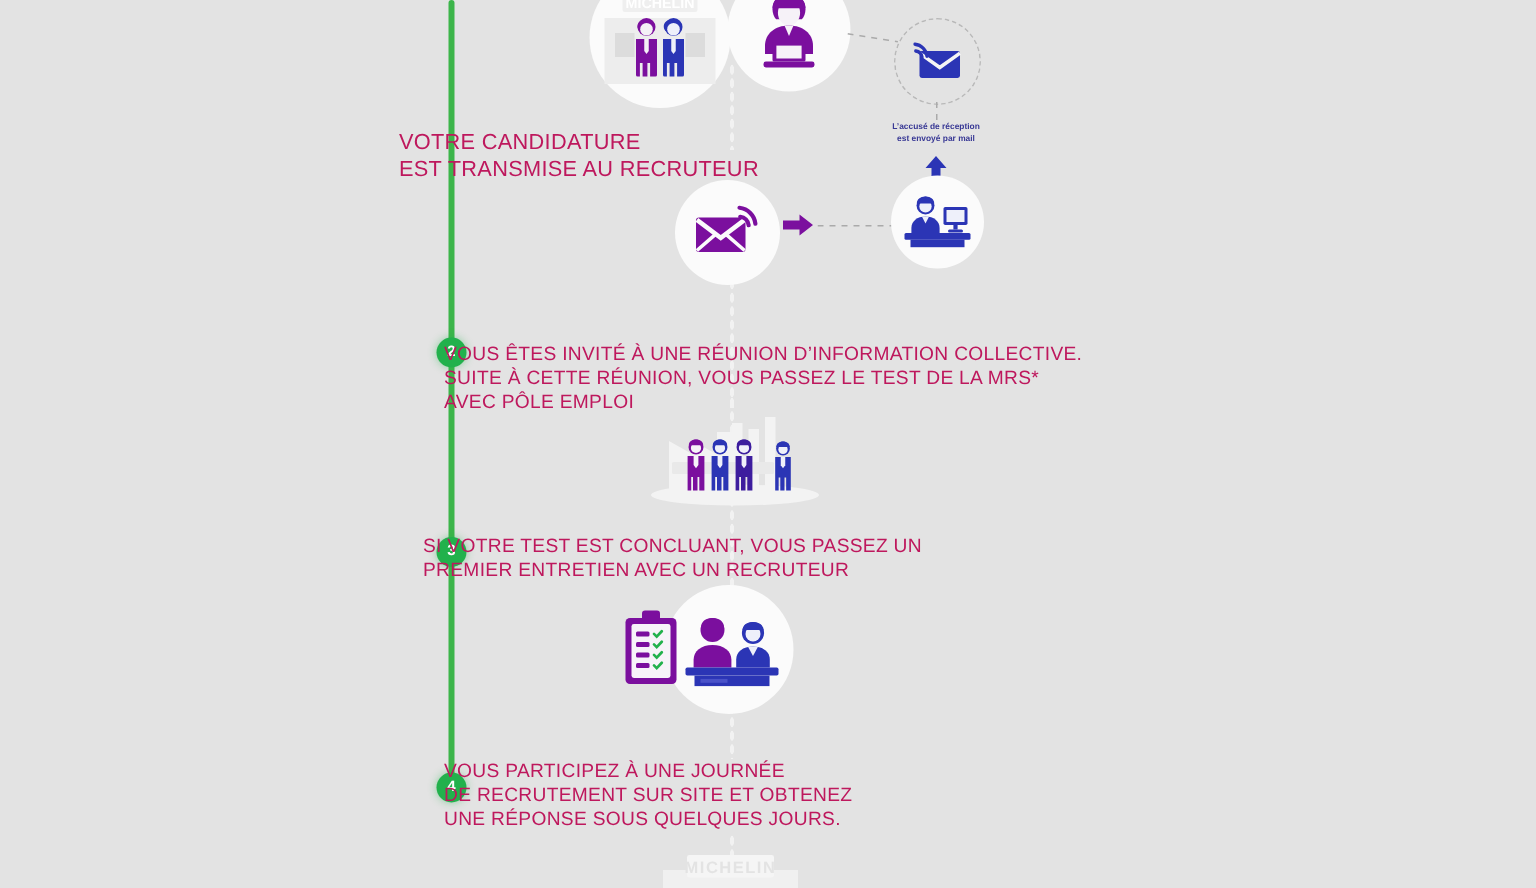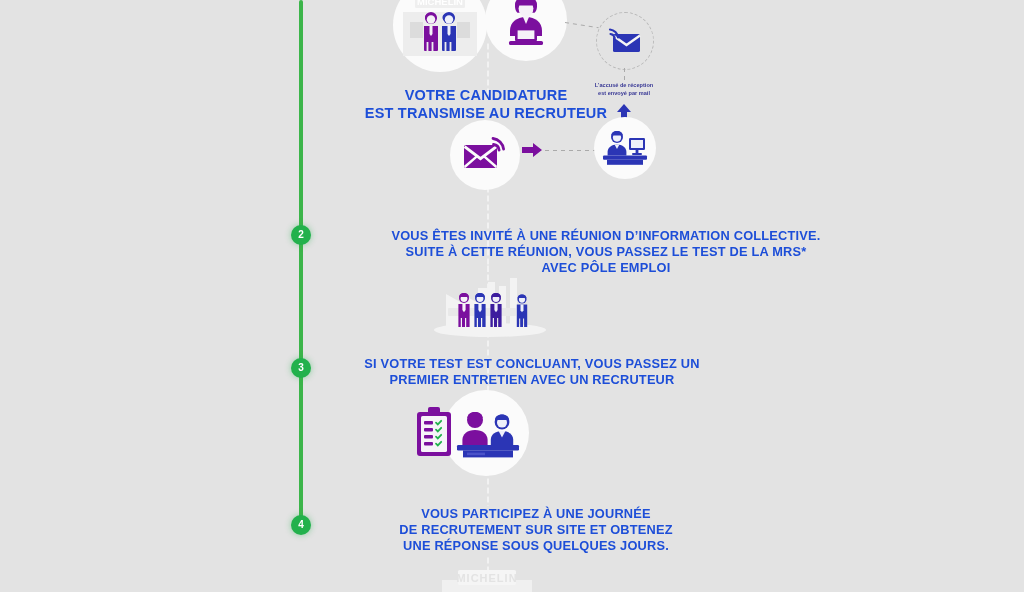--- a/index.html
+++ b/index.html
@@ -31,23 +31,22 @@
   .step-4{left:291px;top:515px;}
 
   
   .dotline{
     width:4px;background-image:radial-gradient(#f2f2f2 48%, rgba(0,0,0,0) 52%);
     background-size:4px 9px;background-repeat:repeat-y;
   }
 
   
   .headline{
-    color:#1d4ed8;
-    font-weight:bold;
-    text-align:center;
+    color:#be185d;
+    font-weight:normal;
     letter-spacing:.2px;
     line-height:1.26;
     white-space:pre-line;
   }
   .h-main{font-size:14.5px;}
   .h-step{font-size:12.8px;}
 
   .note{
     color:#2b2b8f;
     font-size:5.6px;

